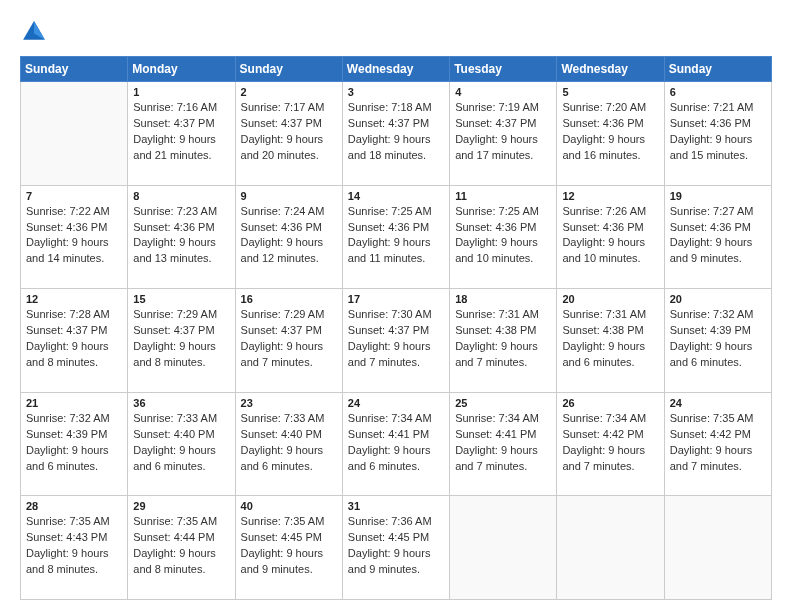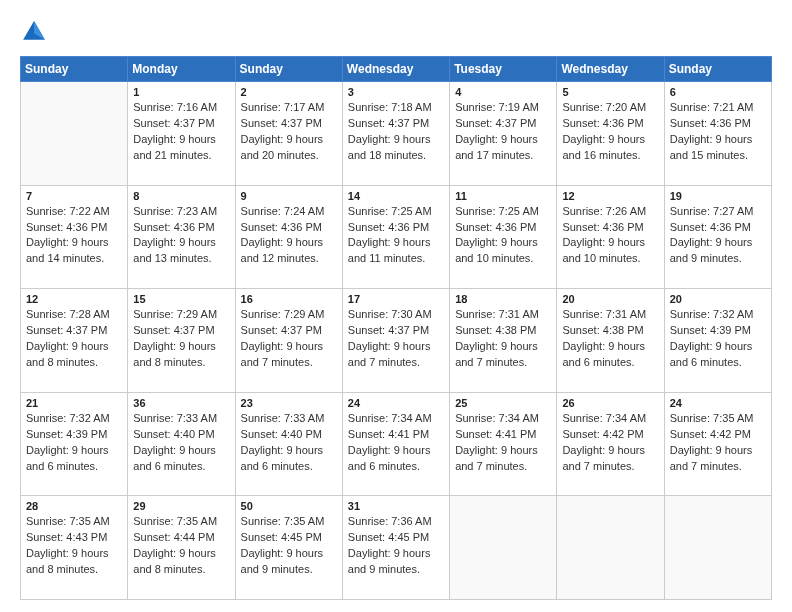--- a/index.html
+++ b/index.html
@@ -248,21 +248,21 @@
         <tr>
           <td>
             <span class="day-num">28</span>
             <div class="day-info">Sunrise: 7:35 AM<br>Sunset: 4:43 PM<br>Daylight: 9 hours and 8 minutes.</div>
           </td>
           <td>
             <span class="day-num">29</span>
             <div class="day-info">Sunrise: 7:35 AM<br>Sunset: 4:44 PM<br>Daylight: 9 hours and 8 minutes.</div>
           </td>
           <td>
-            <span class="day-num">50</span>
+            <span class="day-num">40</span>
             <div class="day-info">Sunrise: 7:35 AM<br>Sunset: 4:45 PM<br>Daylight: 9 hours and 9 minutes.</div>
           </td>
           <td>
             <span class="day-num">31</span>
             <div class="day-info">Sunrise: 7:36 AM<br>Sunset: 4:45 PM<br>Daylight: 9 hours and 9 minutes.</div>
           </td>
           <td class="empty"></td>
           <td class="empty"></td>
           <td class="empty"></td>
         </tr>

